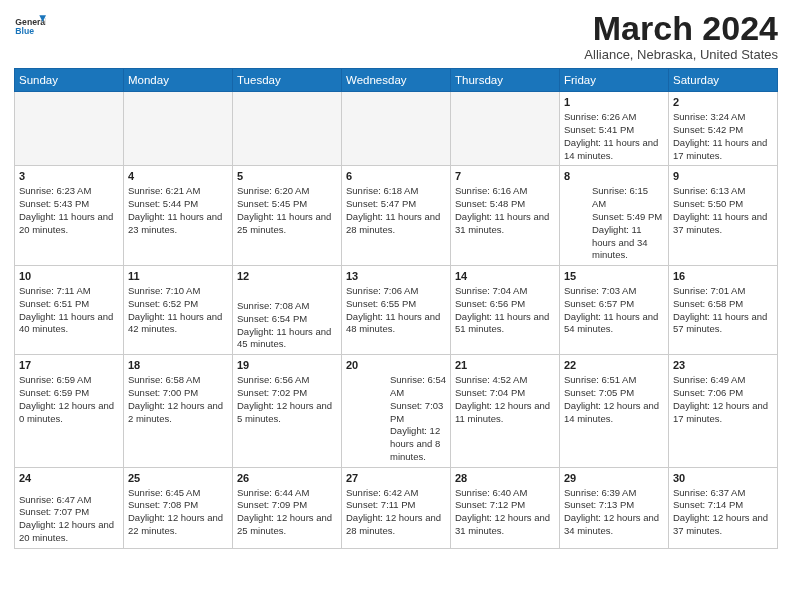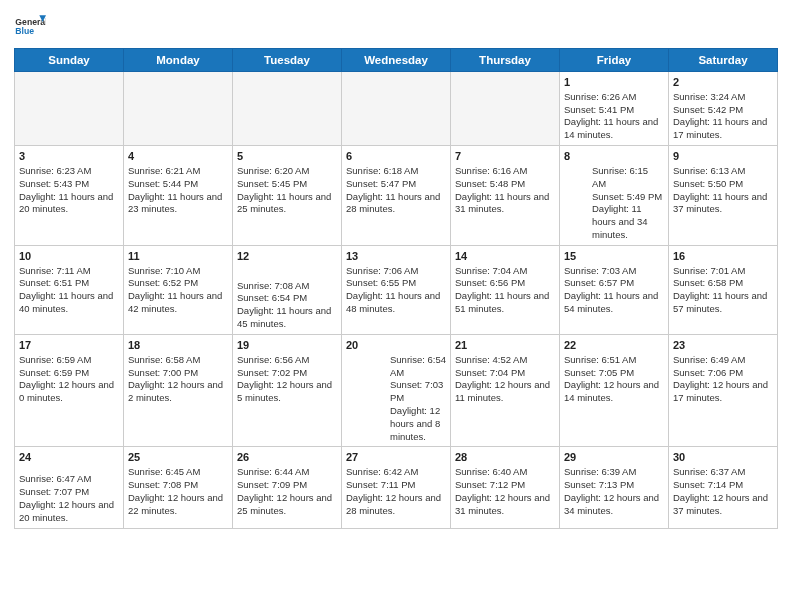--- a/index.html
+++ b/index.html
@@ -46,25 +46,25 @@
     }
     .calendar {
       width: 100%;
       border-collapse: collapse;
       border: 1px solid #bbb;
       font-size: 10.5px;
     }
     .calendar thead tr th {
       background: #1a75bb;
       color: #fff;
-      font-weight: bold;
+      font-weight: normal;
       font-size: 11.5px;
       padding: 5px 4px;
       border: 1px solid #1565a8;
-      text-align: center;
+      text-align: left;
     }
     .calendar tbody tr td {
       border: 1px solid #ccc;
       vertical-align: top;
       padding: 3px 4px;
       width: calc(100% / 7);
       min-height: 70px;
       height: 70px;
       background: #fff;
       color: #222;
@@ -91,20 +91,24 @@
 
 <div class="page">
   <div class="header-area">
     <div class="logo">
       <svg class="logo-icon" viewBox="0 0 48 48">
         <text x="2" y="22" font-size="13" font-weight="bold" fill="#333" font-family="Arial">General</text>
         <text x="2" y="36" font-size="13" font-weight="bold" fill="#1a75bb" font-family="Arial">Blue</text>
         <polygon points="38,8 48,8 43,18" fill="#1a75bb"></polygon>
       </svg>
     </div>
+    <div class="title-block">
+      <div class="main-title">March 2024</div>
+      <div class="subtitle">Alliance, Nebraska, United States</div>
+    </div>
   </div>
 
   <table class="calendar">
     <thead>
       <tr>
       <th>Sunday</th>
           <th>Monday</th>
           <th>Tuesday</th>
           <th>Wednesday</th>
           <th>Thursday</th>

